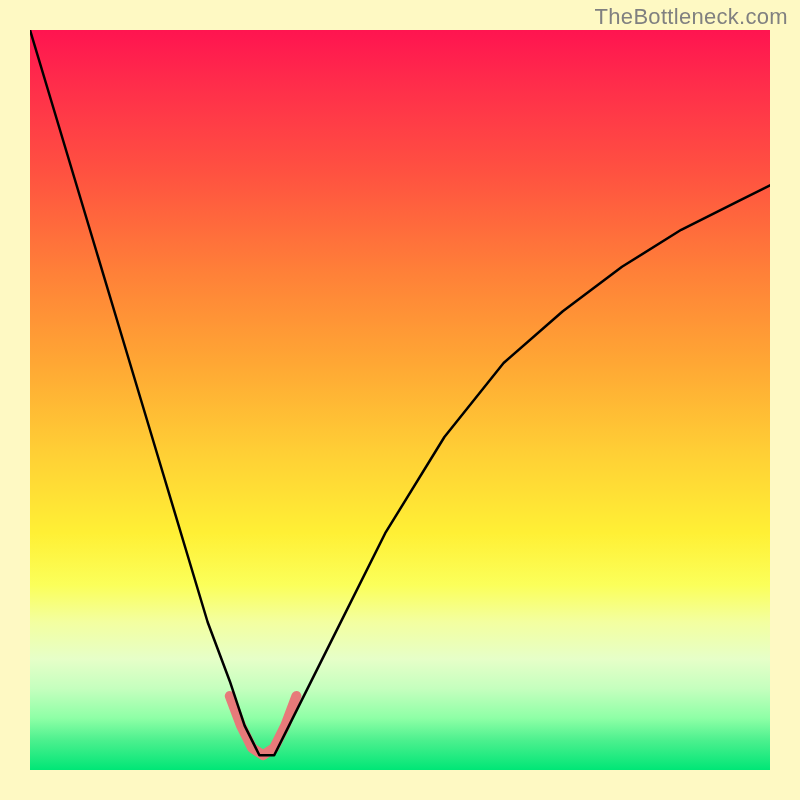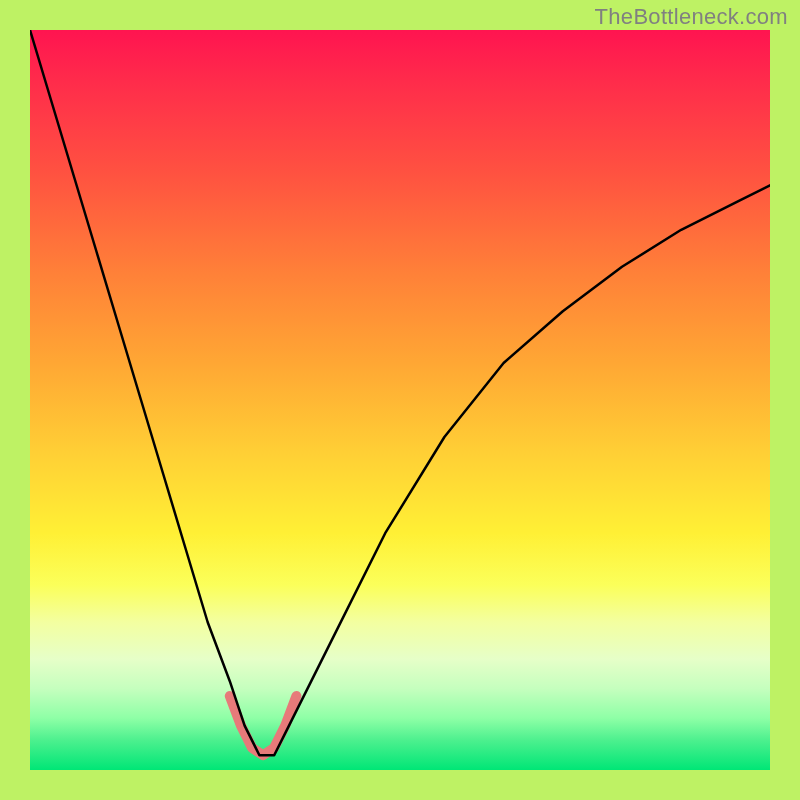--- a/index.html
+++ b/index.html
@@ -8,21 +8,21 @@
     width: 800px;
     height: 800px;
     background: #000;
     overflow: hidden;
     font-family: Arial, Helvetica, sans-serif;
   }
   .frame {
     position: relative;
     width: 800px;
     height: 800px;
-    background: #bef264;
+    background: #fef9c3;
   }
   .watermark {
     position: absolute;
     top: 4px;
     right: 12px;
     color: #808080;
     font-size: 22px;
     font-weight: 500;
     letter-spacing: 0.3px;
     z-index: 10;

